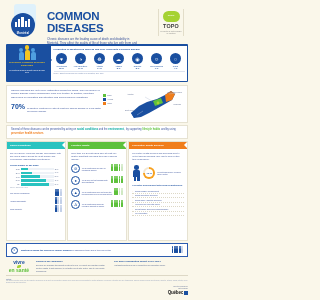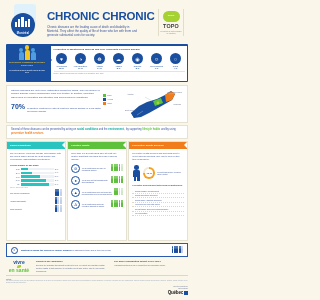--- a/index.html
+++ b/index.html
@@ -184,21 +184,21 @@
           <i style="left:3px;width:2px;height:8px;"></i>
           <i style="left:6px;width:2.5px;height:10px;"></i>
           <i style="left:9.5px;width:2px;height:6px;"></i>
           <i style="left:12.5px;width:2px;height:8px;"></i>
         </div>
         <span class="logo-word">Montréal</span>
       </div>
     </div>
 
     <div class="title-block">
-      <div class="main-title">CHRONIC CHRONIC</div>
+      <div class="main-title">COMMON DISEASES</div>
       <div class="sub-title">Chronic diseases are the leading cause of death and disability in Montréal. They affect the quality of life of those who live with them and generate substantial costs for society.</div>
     </div>
 
     <div class="topo">
       <div class="topo-blob">
         <span>TOPO</span>
       </div>
       <div class="topo-name">TOPO</div>
       <div class="topo-tag">Le bulletin de santé publique de Montréal</div>
     </div>

